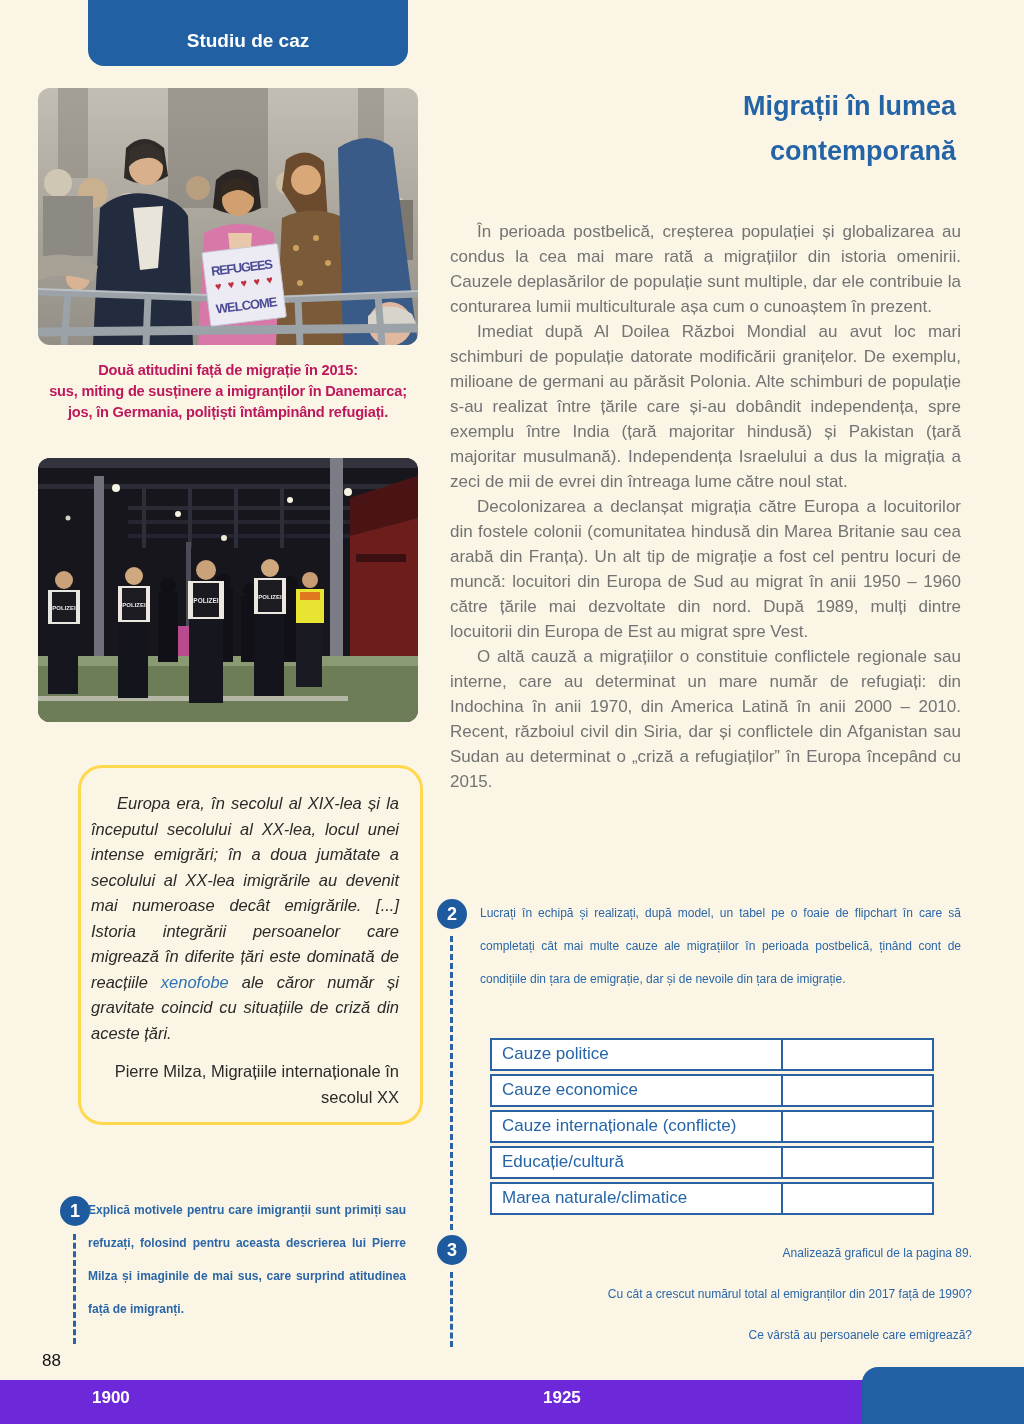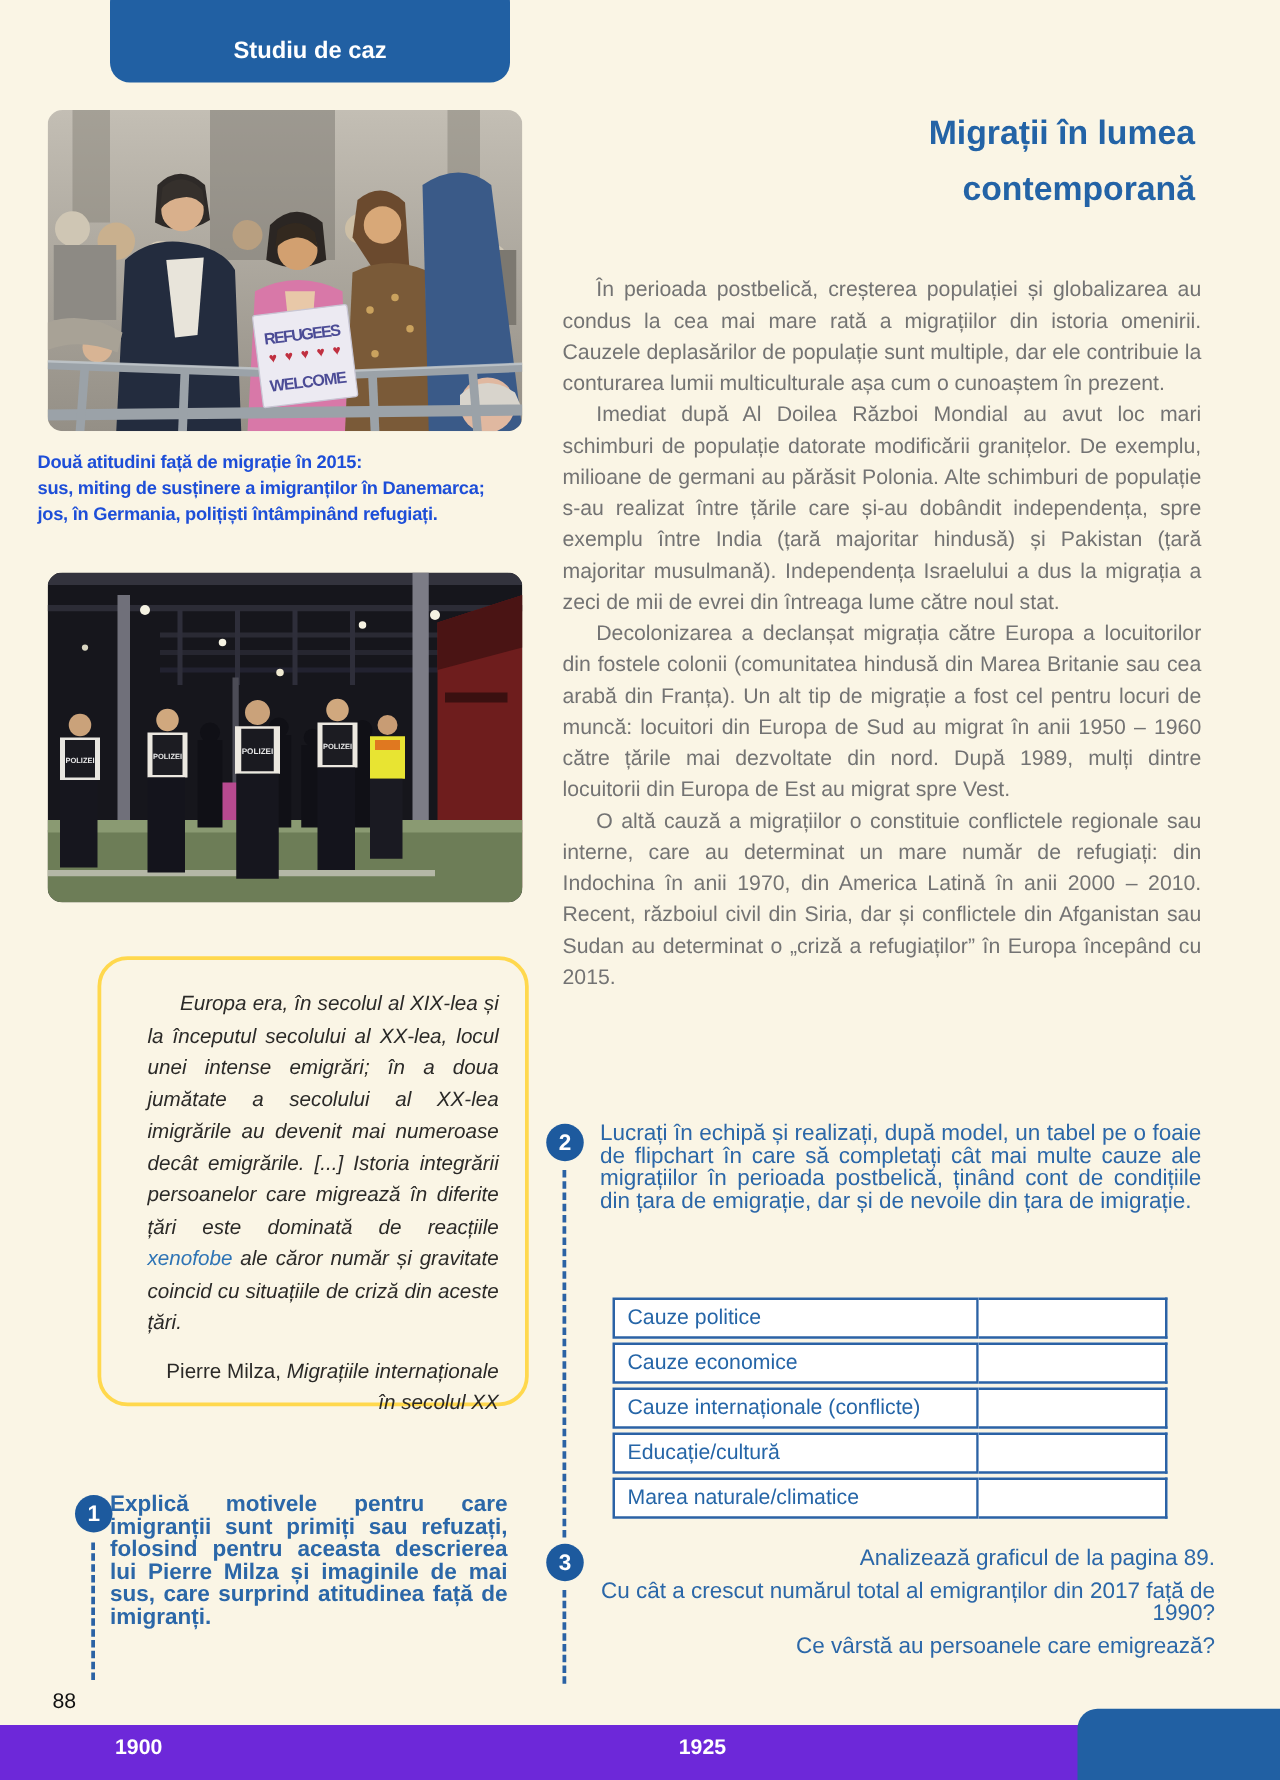--- a/index.html
+++ b/index.html
@@ -15,54 +15,54 @@
     display:flex; align-items:flex-end; justify-content:center; padding-bottom:14px;
     color:#fff; font-weight:bold; font-size:19px;
   }
   
   .photo { position:absolute; left:38px; border-radius:12px; overflow:hidden; }
   .photo svg { display:block; }
   .photo-top { top:88px; width:380px; height:257px; }
   .photo-bottom { top:458px; width:380px; height:264px; }
   .photo-caption {
     position:absolute; left:30px; top:360px; width:396px;
-    text-align:left; font-weight:bold; font-size:14.6px; line-height:21px;
-    color:#1d4ed8; letter-spacing:-0.2px;
+    text-align:center; font-weight:bold; font-size:14.6px; line-height:21px;
+    color:#be185d; letter-spacing:-0.2px;
   }
   
   .quote-box {
     position:absolute; left:78px; top:765px; width:345px; height:360px;
     box-sizing:border-box; border:3px solid #FFD84D; border-radius:24px;
-    padding:23px 21px 0 37px;
+    padding:23px 21px 0 10px;
     font-style:italic; font-size:16.5px; line-height:25.5px; text-align:justify;
     color:#2b2a28;
   }
   .quote-para { text-indent:26px; }
   .hl { color:#2e74b5; }
   .quote-attr { margin-top:13px; text-align:right; font-style:normal; font-size:16.5px; }
-  .quote-attr .title-it { font-style:italic; }
+  .quote-attr .title-it { }
   
   .article-title {
     position:absolute; left:440px; top:84px; width:516px;
     text-align:right; color:#2363A6; font-weight:bold;
     font-size:27px; line-height:45px;
   }
   .article-body {
     position:absolute; left:450px; top:219px; width:511px;
     font-size:17px; line-height:25px; text-align:justify; color:#737373;
   }
   .article-body p { margin:0; text-indent:27px; }
   
   .ex-circle {
     position:absolute; width:30px; height:30px; border-radius:50%;
     background:#1d5a9e; color:#fff; font-weight:bold; font-size:18px;
     text-align:center; line-height:30px;
   }
   .ex-text {
-    position:absolute; color:#2b67a8; font-size:18px; line-height:18px;
+    position:absolute; color:#2b67a8; font-size:12px; line-height:33px;
     text-align:justify;
   }
   .ex3-line { margin-bottom:8px; text-align:right; }
   .dash { position:absolute; width:0; border-left:3px dashed #2a62a4; }
   
   .cause-table { position:absolute; left:490px; top:1038px; width:444px; }
   .cause-row { display:flex; margin-bottom:3px; height:33px; }
   .cause-cell-label {
     width:293px; box-sizing:border-box; background:#fff;
     border:2px solid #2b62a5; color:#2565a7; font-size:17px;

